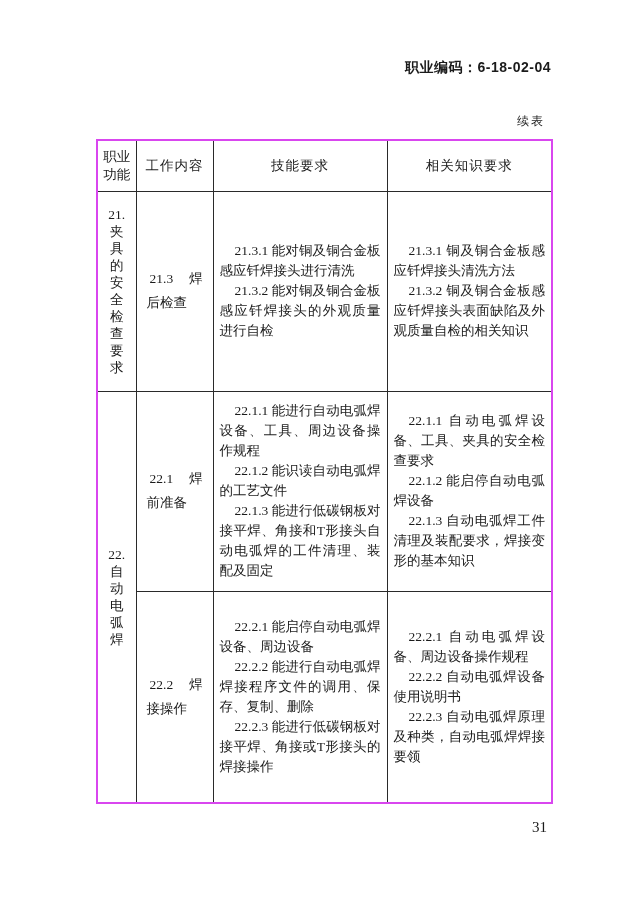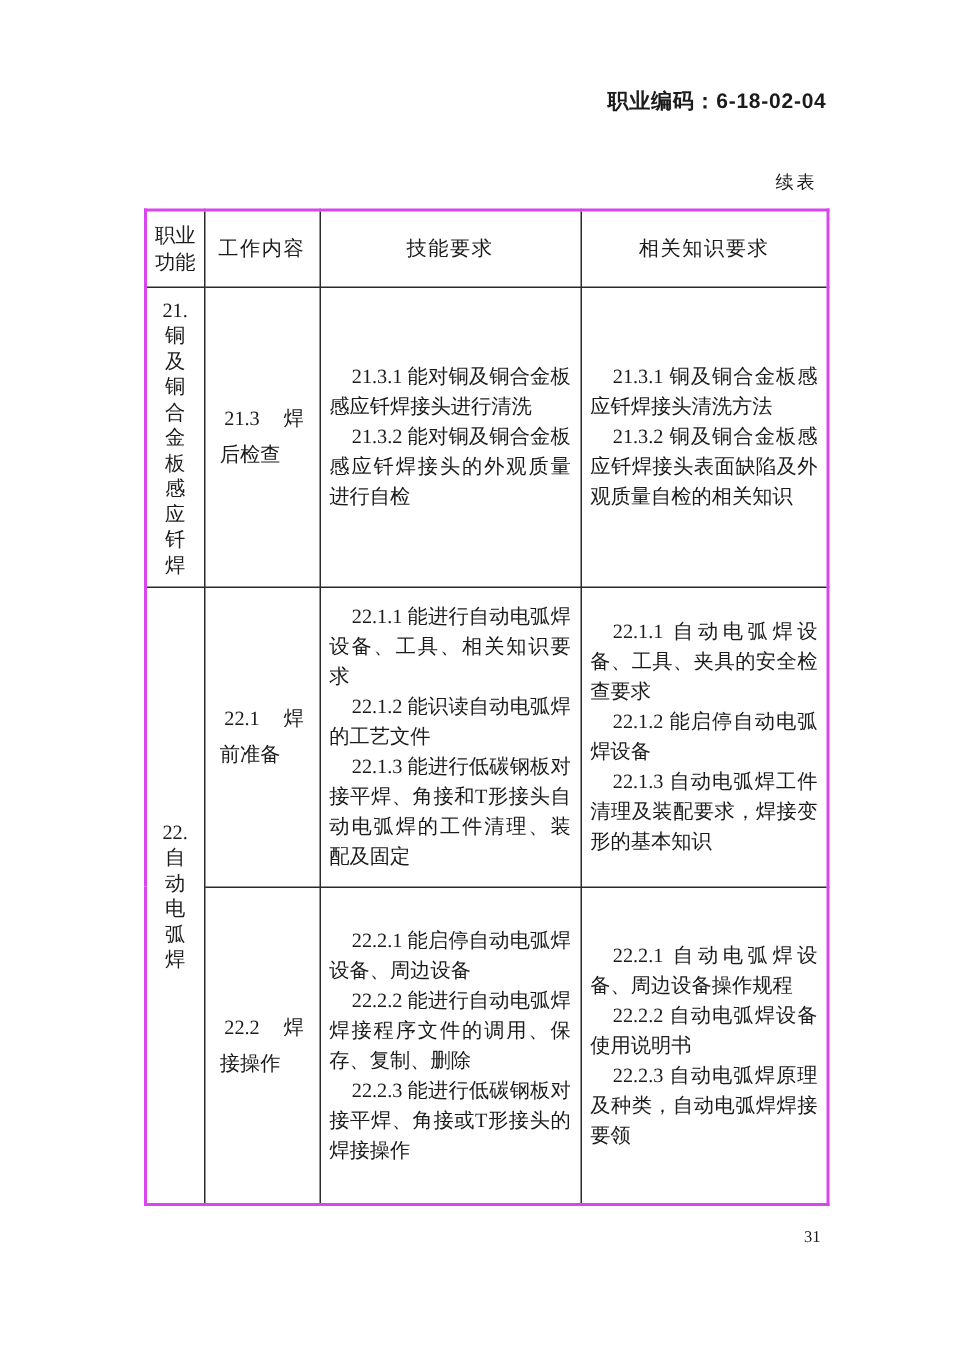--- a/index.html
+++ b/index.html
@@ -29,21 +29,21 @@
     position: absolute;
     top: 113px;
     right: 96px;
     font-size: 12px;
     letter-spacing: 2px;
   }
   .page-number {
     position: absolute;
     top: 819px;
     right: 94px;
-    font-size: 11px;
+    font-size: 15px;
   }
   table.std-table {
     position: absolute;
     left: 96px;
     top: 139px;
     width: 455px;
     height: 663px;
     border-collapse: collapse;
     table-layout: fixed;
     border: 2px solid #d946ef;
@@ -124,21 +124,21 @@
       <th class="hdr">工作内容</th>
       <th class="hdr">技能要求</th>
       <th class="hdr">相关知识要求</th>
     </tr>
   </thead>
   <tbody>
     <tr class="row-21">
       <td>
         <div class="fn-cell-inner">
           <div class="fn-num">21.</div>
-          <div class="fn-name">铜及铜合金板感应钎焊</div>
+          <div class="fn-name">夹具的安全检查要求</div>
         </div>
       </td>
       <td>
         <div class="work">21.3 焊后检查</div>
       </td>
       <td>
         <div class="paras">
           <p class="para">21.3.1 能对铜及铜合金板感应钎焊接头进行清洗</p>
           <p class="para">21.3.2 能对铜及铜合金板感应钎焊接头的外观质量进行自检</p>
         </div>
@@ -155,21 +155,21 @@
         <div class="fn-cell-inner">
           <div class="fn-num">22.</div>
           <div class="fn-name">自动电弧焊</div>
         </div>
       </td>
       <td>
         <div class="work">22.1 焊前准备</div>
       </td>
       <td>
         <div class="paras">
-          <p class="para">22.1.1 能进行自动电弧焊设备、工具、相关知识要求</p>
+          <p class="para">22.1.1 能进行自动电弧焊设备、工具、周边设备操作规程</p>
           <p class="para">22.1.2 能识读自动电弧焊的工艺文件</p>
           <p class="para">22.1.3 能进行低碳钢板对接平焊、角接和T形接头自动电弧焊的工件清理、装配及固定</p>
         </div>
       </td>
       <td>
         <div class="paras">
           <p class="para">22.1.1 自动电弧焊设备、工具、夹具的安全检查要求</p>
           <p class="para">22.1.2 能启停自动电弧焊设备</p>
           <p class="para">22.1.3 自动电弧焊工件清理及装配要求，焊接变形的基本知识</p>
         </div>

